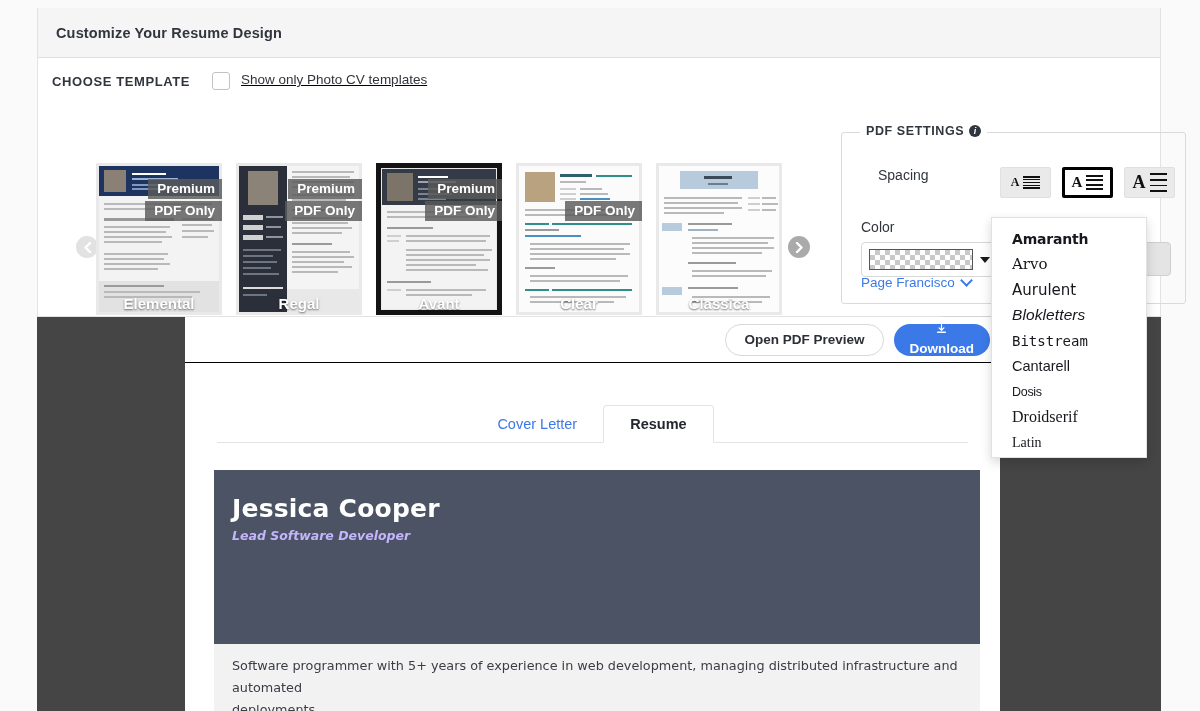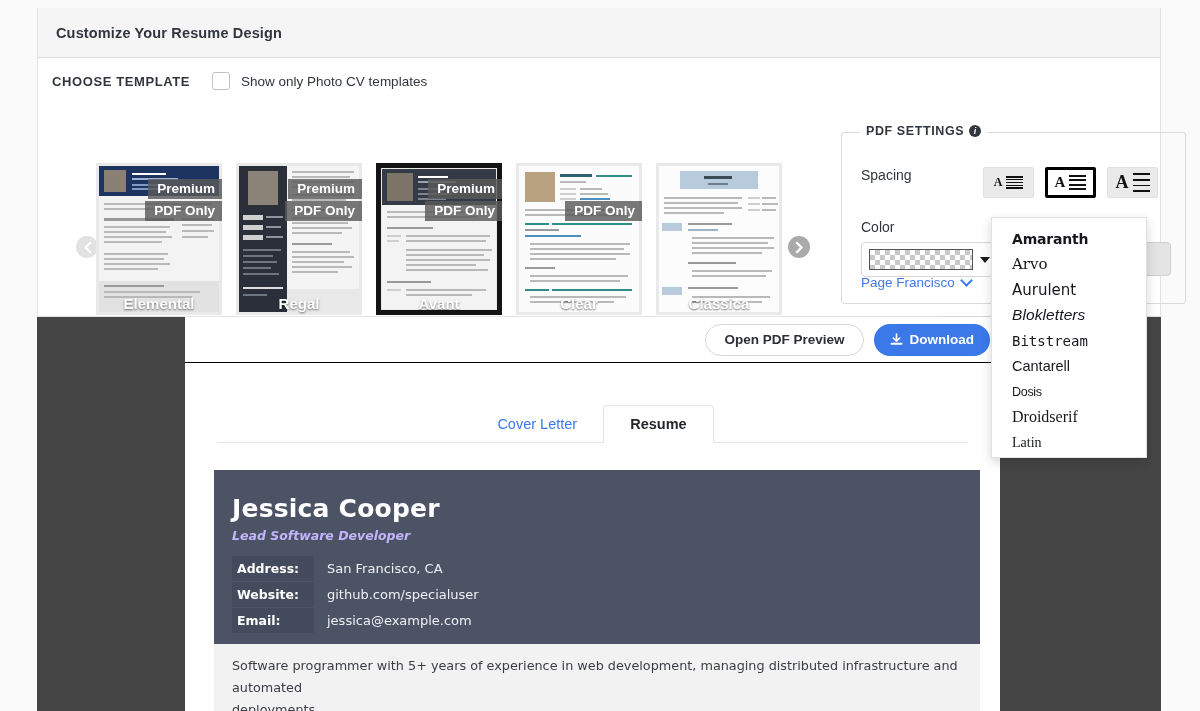--- a/index.html
+++ b/index.html
@@ -39,21 +39,21 @@
   
   .choose-row {
     display: flex; align-items: center;
     padding: 14px 0 0 14px;
     gap: 22px;
   }
   .choose-label {
     font-size: 13px; font-weight: bold; color: #31353d;
     letter-spacing: .6px;
   }
-  .photo-toggle { display: flex; align-items: center; gap: 11px; }
+  .photo-toggle { display: flex; align-items: flex-start; gap: 11px; text-decoration: underline; }
   .cb {
     width: 18px; height: 18px;
     border: 1.6px solid #c3c3c3; border-radius: 3px;
     background: #fff;
   }
   .cb-label { font-size: 13.5px; color: #31353d; }
 
   
   .carousel {
     position: absolute; left: 40px; top: 105px;
@@ -126,21 +126,21 @@
     font-size: 12.5px; font-weight: bold; color: #31353d;
     letter-spacing: .6px;
     display: flex; align-items: center; gap: 5px;
   }
   .info-dot {
     display:inline-block; width: 12px; height: 12px; border-radius: 50%;
     background: #31353d; color:#fff; font-size: 9px; font-weight: bold;
     text-align: center; line-height: 12px; font-style: italic;
   }
 
-  .row-spacing { position: absolute; left: 19px; top: 34px; width: 310px;
+  .row-spacing { position: absolute; left: 36px; top: 34px; width: 310px;
                  display:flex; align-items:flex-end; }
   .field-label { font-size: 14px; color: #31353d; }
   .spacing-btns { position:absolute; left: 122px; top: 0; display:flex; gap: 11px; }
   .sp-btn {
     width: 51px; height: 31px; background: #eaeaea;
     border: 1px solid #e0e0e0; border-radius: 2px;
     display:flex; align-items:center; justify-content:center; gap: 4px;
   }
   .sp-btn.active { border: 3px solid #000; background: #fff; }
   .sp-A { font-family: "Liberation Serif", serif; font-weight: bold; color:#111; }
@@ -241,21 +241,21 @@
     height: 32px; padding: 0 18px;
     border: 1px solid #d8d8d8; border-radius: 16px;
     background: #fff;
     font-size: 13.5px; font-weight: bold; color: #2c2f36;
     display:flex; align-items:center;
   }
   .btn-download {
     height: 32px; padding: 0 16px;
     border-radius: 16px; background: #3b79e8;
     color: #fff; font-size: 13.5px; font-weight: bold;
-    display:flex; align-items:center; gap: 7px;
+    display:flex; align-items:center; gap: 7px; flex-direction: column;
   }
 
   .tabs {
     position: relative; height: 40px; margin-top: 40px;
     display: flex; justify-content: center; align-items: flex-end;
   }
   .tabs::after {
     content:""; position:absolute; left: 32px; right: 32px; bottom: 0;
     border-bottom: 1px solid #e4e4e4;
   }
@@ -641,34 +641,20 @@
       </div>
       <div class="tab active">
         <span>Resume</span>
       </div>
     </div>
 
     <div class="doc">
       <div class="doc-header">
         <div class="doc-name">Jessica Cooper</div>
         <div class="doc-role">Lead Software Developer</div>
-        <div class="doc-contacts">
-          <div class="doc-contact-row">
-            <div class="doc-key">Address:</div>
-            <div class="doc-val">San Francisco, CA</div>
-          </div>
-          <div class="doc-contact-row">
-            <div class="doc-key">Website:</div>
-            <div class="doc-val">github.com/specialuser</div>
-          </div>
-          <div class="doc-contact-row">
-            <div class="doc-key">Email:</div>
-            <div class="doc-val">jessica@example.com</div>
-          </div>
-        </div>
       </div>
       <div class="doc-body">
         <div>Software programmer with 5+ years of experience in web development, managing distributed infrastructure and automated</div>
         <div>deployments.</div>
 
       </div>
     </div>
   </div>
 
   <div class="cover-right"></div>

